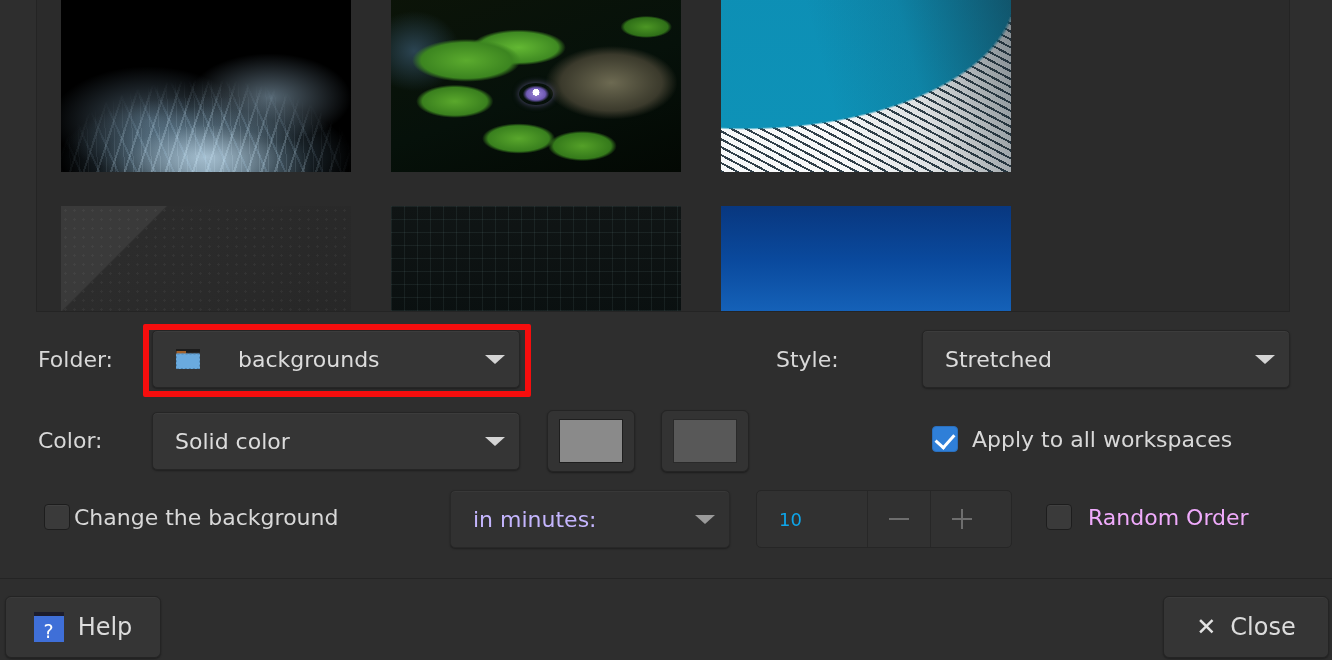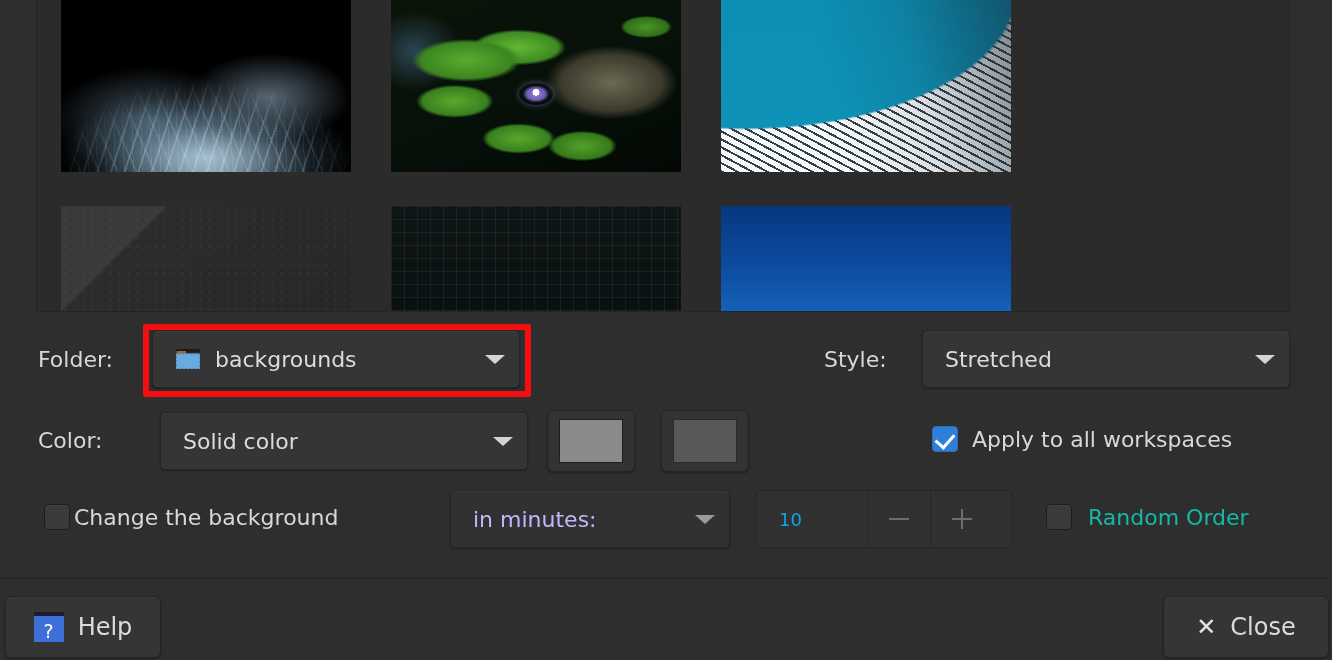--- a/index.html
+++ b/index.html
@@ -196,35 +196,36 @@
     width: 1232px;
     display: flex;
     align-items: center;
   }
   .label {
     font-size: 22px;
     color: #d8d8d8;
     white-space: nowrap;
   }
   .label.dim {
-    color: #14b8a6;
+    color: #f0abfc;
   }
 
   
   .combo {
     box-sizing: border-box;
     height: 58px;
     background: #353535;
     border: 1px solid #252525;
     border-radius: 5px;
     display: flex;
     align-items: center;
     padding: 0 14px 0 22px;
     box-shadow: 0 1px 0 rgba(255,255,255,.035) inset, 0 1px 2px rgba(0,0,0,.35);
     position: relative;
+    gap: 23px;
   }
   .combo .combo-text {
     font-size: 22px;
     color: #dcdcdc;
     flex: 1 1 auto;
     white-space: nowrap;
     overflow: hidden;
   }
   .combo.disabled {
     background: #313131;
@@ -445,32 +446,32 @@
             <rect x="12" y="1" width="13" height="3.5" fill="#1c1c1c"></rect>
             <rect x="1.5" y="3" width="9.5" height="3" fill="#a2622c"></rect>
             <rect x="1" y="5.5" width="24" height="15.5" rx="1" fill="#6aaade"></rect>
             <rect x="1.5" y="6" width="23" height="14.5" rx="1" fill="none" stroke="#4f87b4" stroke-width="1" stroke-dasharray="2 2"></rect>
           </svg>
         </span>
         <span class="combo-text">backgrounds</span>
         <span class="arrow"></span>
       </div>
 
-      <div class="label" style="position:absolute;left:824px;">Style:</div>
+      <div class="label" style="position:absolute;left:776px;">Style:</div>
 
       <div class="combo" style="position:absolute;left:922px;width:368px;">
         <span class="combo-text">Stretched</span>
         <span class="arrow"></span>
       </div>
     </div>
 
     <div class="opt-row" style="top:92px;height:62px;">
       <div class="label" style="position:absolute;left:38px;top:18px;">Color:</div>
 
-      <div class="combo" style="position:absolute;left:160px;top:2px;width:368px;">
+      <div class="combo" style="position:absolute;left:152px;top:2px;width:368px;">
         <span class="combo-text">Solid color</span>
         <span class="arrow"></span>
       </div>
 
       <div class="swatch-btn" style="position:absolute;left:547px;top:0;">
         <span class="swatch-inner" style="background:#8a8a8a;"></span>
       </div>
 
       <div class="swatch-btn" style="position:absolute;left:661px;top:0;">
         <span class="swatch-inner" style="background:#585858;border-color:#2a2a2a;"></span>

